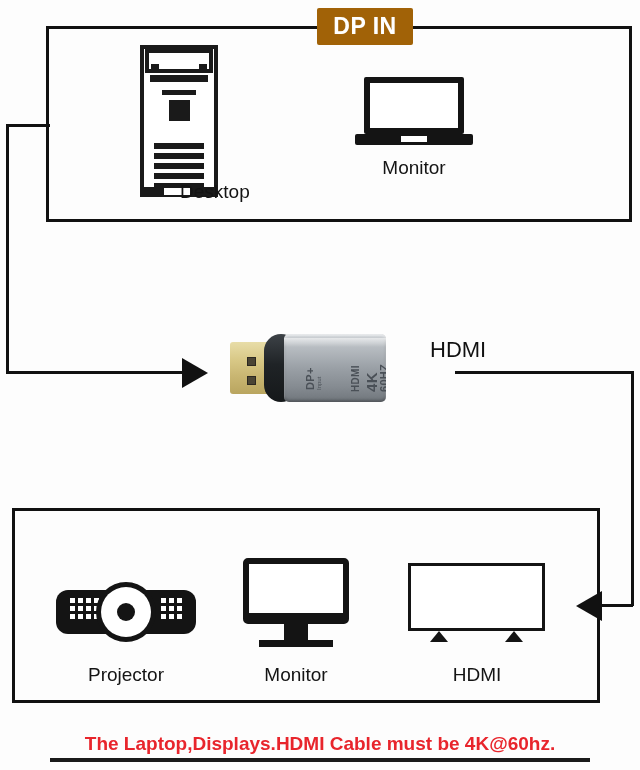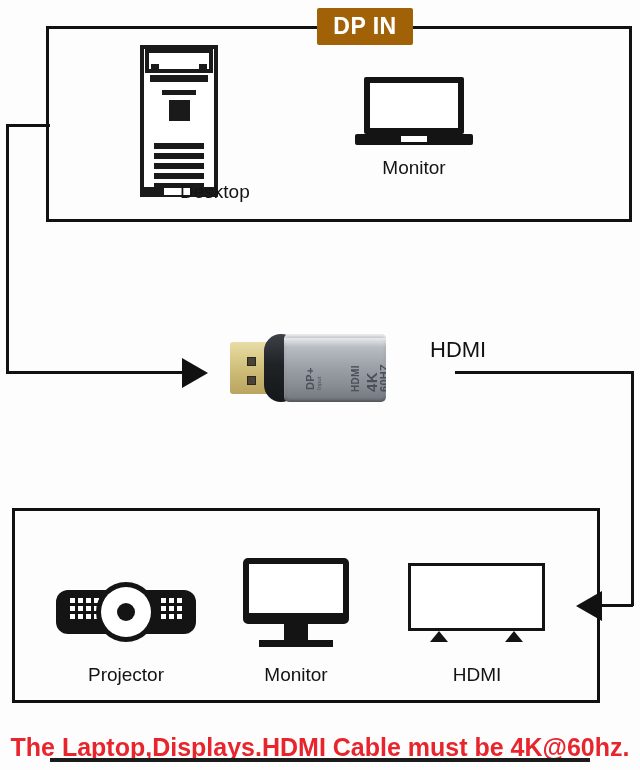--- a/index.html
+++ b/index.html
@@ -50,21 +50,21 @@
   .dev-label{
     position:absolute;text-align:center;
     font-size:19px;color:#141414;white-space:nowrap;
   }
   .port-label{
     position:absolute;text-align:center;
     font-size:22px;color:#111111;white-space:nowrap;
   }
   .note{
     position:absolute;text-align:center;white-space:nowrap;
-    font-weight:bold;font-size:25px;
+    font-weight:bold;font-size:19px;
   }
   .note-rule{position:absolute;height:4px;background:#1b1b1b;}
 
   
   .tower{position:absolute;}
   .tower-frame{
     position:absolute;inset:0;border:4px solid #1a1a1a;background:#ffffff;
     box-sizing:border-box;
   }
   .tower-topbay{

